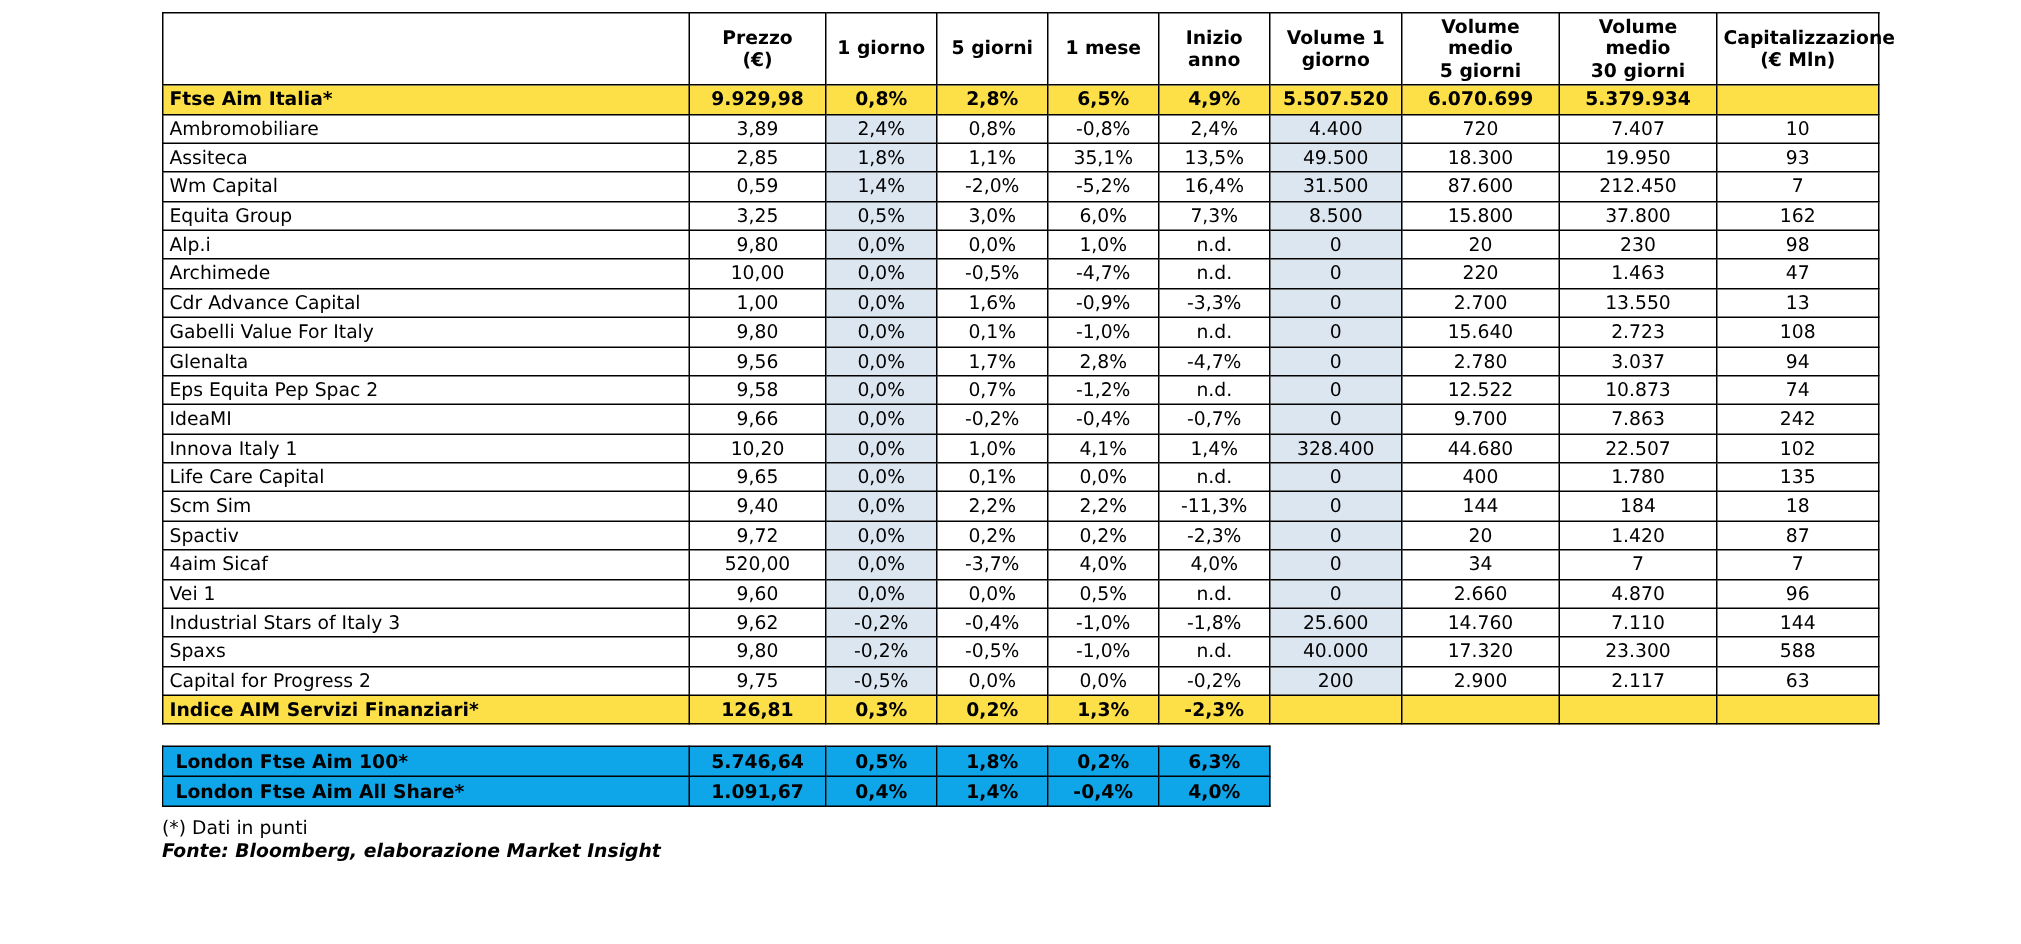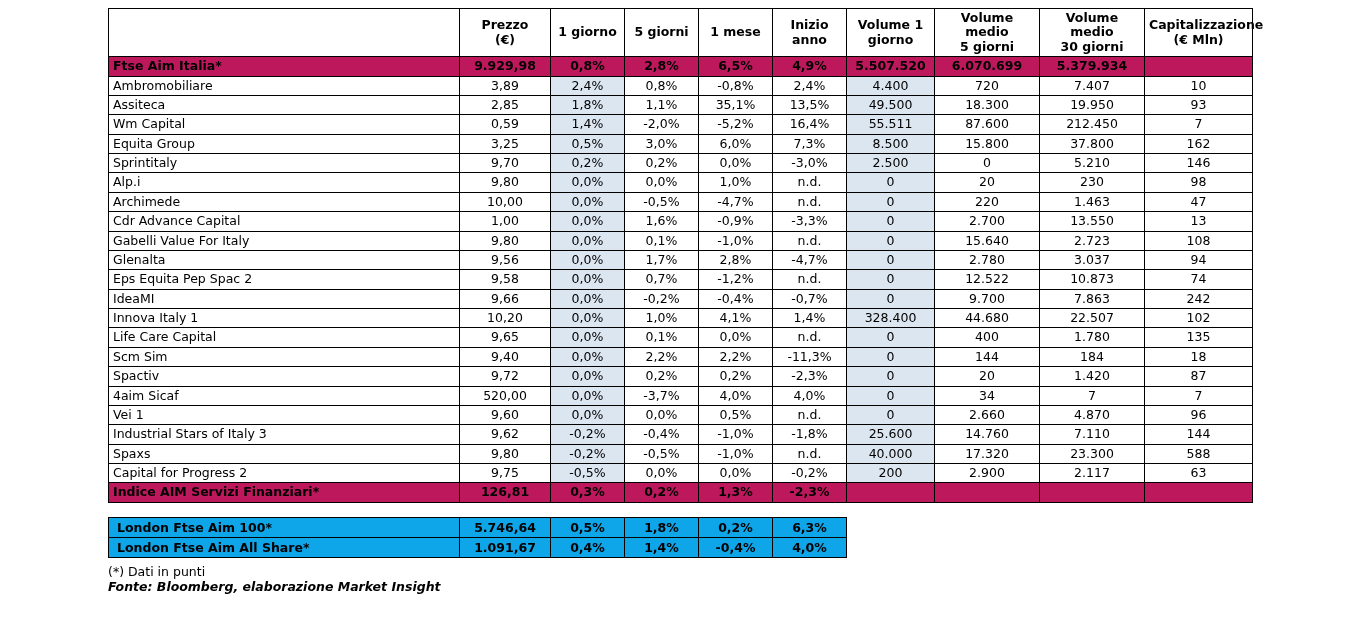--- a/index.html
+++ b/index.html
@@ -51,21 +51,21 @@
   thead th.blank { border-left: 1px solid #000; }
   td.name {
     text-align: left;
     padding-left: 8px;
   }
   td.num {
     text-align: center;
   }
   tr.index td {
     font-weight: bold;
-    background: #be185d;
+    background: #fde047;
   }
   tr.index td.name { text-align: left; }
   td.tint { background: #dce6f1; }
 
   table.bottomtable {
     border-collapse: collapse;
     width: 1135px;
     table-layout: fixed;
     margin-top: 14px;
   }
@@ -200,48 +200,36 @@
           <td class="num">19.950</td>
           <td class="num">93</td>
         </tr>
         <tr>
           <td class="name">Wm Capital</td>
           <td class="num">0,59</td>
           <td class="num tint">1,4%</td>
           <td class="num">-2,0%</td>
           <td class="num">-5,2%</td>
           <td class="num">16,4%</td>
-          <td class="num tint">55.511</td>
+          <td class="num tint">31.500</td>
           <td class="num">87.600</td>
           <td class="num">212.450</td>
           <td class="num">7</td>
         </tr>
         <tr>
           <td class="name">Equita Group</td>
           <td class="num">3,25</td>
           <td class="num tint">0,5%</td>
           <td class="num">3,0%</td>
           <td class="num">6,0%</td>
           <td class="num">7,3%</td>
           <td class="num tint">8.500</td>
           <td class="num">15.800</td>
           <td class="num">37.800</td>
           <td class="num">162</td>
-        </tr>
-        <tr>
-          <td class="name">Sprintitaly</td>
-          <td class="num">9,70</td>
-          <td class="num tint">0,2%</td>
-          <td class="num">0,2%</td>
-          <td class="num">0,0%</td>
-          <td class="num">-3,0%</td>
-          <td class="num tint">2.500</td>
-          <td class="num">0</td>
-          <td class="num">5.210</td>
-          <td class="num">146</td>
         </tr>
         <tr>
           <td class="name">Alp.i</td>
           <td class="num">9,80</td>
           <td class="num tint">0,0%</td>
           <td class="num">0,0%</td>
           <td class="num">1,0%</td>
           <td class="num">n.d.</td>
           <td class="num tint">0</td>
           <td class="num">20</td>

